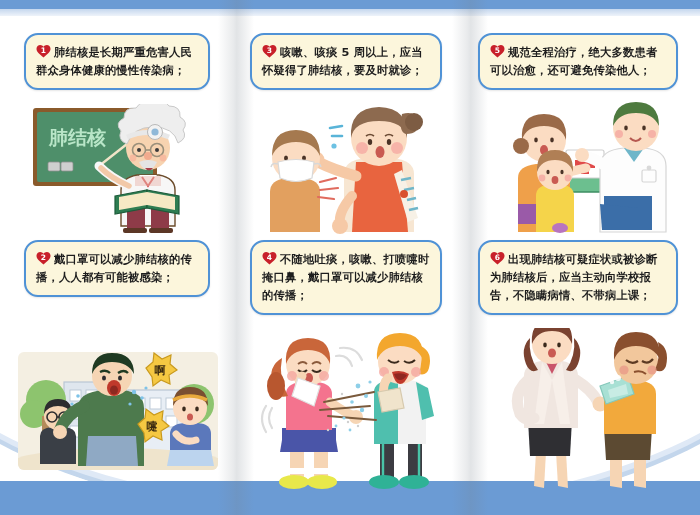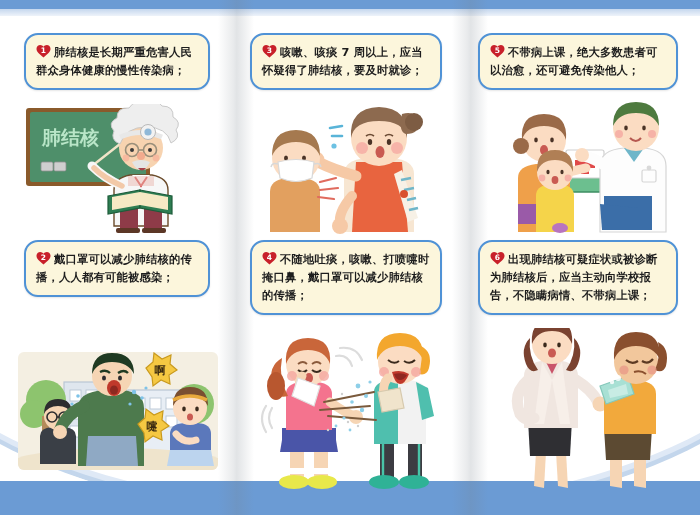--- a/index.html
+++ b/index.html
@@ -89,21 +89,21 @@
   #box2{left:24px;top:240px;width:186px;}
   #box3{left:250px;top:33px;width:192px;}
   #box4{left:250px;top:240px;width:192px;}
   #box5{left:478px;top:33px;width:200px;}
   #box6{left:478px;top:240px;width:200px;}
 
   
   .illo{position:absolute;}
 
   
-  #illo1{left:8px;top:104px;width:190px;height:130px;}
+  #illo1{left:15px;top:104px;width:190px;height:130px;}
   
   #illo2{left:252px;top:100px;width:195px;height:135px;}
   
   #illo3{left:474px;top:100px;width:205px;height:135px;}
   
   #illo4{left:18px;top:352px;width:200px;height:118px;}
   #illo5{left:258px;top:330px;width:195px;height:160px;}
   #illo6{left:490px;top:328px;width:195px;height:165px;}
 
   svg{display:block;}
@@ -545,21 +545,21 @@
     </div>
   </div>
 
   <div class="callout" id="box3">
     <div class="ctext">
       <span class="heart">
         <svg width="15" height="14" viewBox="0 0 15 14">
             <path d="M7.5 13.4 C3.4 10.2 0.5 7.9 0.5 4.8 C0.5 2.5 2.2 0.9 4.2 0.9 C5.5 0.9 6.8 1.6 7.5 2.8 C8.2 1.6 9.5 0.9 10.8 0.9 C12.8 0.9 14.5 2.5 14.5 4.8 C14.5 7.9 11.6 10.2 7.5 13.4 Z" fill="#c8202a"></path>
           </svg>
         <span class="num">3</span>
-      </span><span>咳嗽、咳痰 7 周以上，应当怀疑得了肺结核，要及时就诊；</span>
+      </span><span>咳嗽、咳痰 5 周以上，应当怀疑得了肺结核，要及时就诊；</span>
     </div>
   </div>
 
   <div class="callout" id="box4">
     <div class="ctext">
       <span class="heart">
         <svg width="15" height="14" viewBox="0 0 15 14">
             <path d="M7.5 13.4 C3.4 10.2 0.5 7.9 0.5 4.8 C0.5 2.5 2.2 0.9 4.2 0.9 C5.5 0.9 6.8 1.6 7.5 2.8 C8.2 1.6 9.5 0.9 10.8 0.9 C12.8 0.9 14.5 2.5 14.5 4.8 C14.5 7.9 11.6 10.2 7.5 13.4 Z" fill="#c8202a"></path>
           </svg>
         <span class="num">4</span>
@@ -567,21 +567,21 @@
     </div>
   </div>
 
   <div class="callout" id="box5">
     <div class="ctext">
       <span class="heart">
         <svg width="15" height="14" viewBox="0 0 15 14">
             <path d="M7.5 13.4 C3.4 10.2 0.5 7.9 0.5 4.8 C0.5 2.5 2.2 0.9 4.2 0.9 C5.5 0.9 6.8 1.6 7.5 2.8 C8.2 1.6 9.5 0.9 10.8 0.9 C12.8 0.9 14.5 2.5 14.5 4.8 C14.5 7.9 11.6 10.2 7.5 13.4 Z" fill="#c8202a"></path>
           </svg>
         <span class="num">5</span>
-      </span><span>不带病上课，绝大多数患者可以治愈，还可避免传染他人；</span>
+      </span><span>规范全程治疗，绝大多数患者可以治愈，还可避免传染他人；</span>
     </div>
   </div>
 
   <div class="callout" id="box6">
     <div class="ctext">
       <span class="heart">
         <svg width="15" height="14" viewBox="0 0 15 14">
             <path d="M7.5 13.4 C3.4 10.2 0.5 7.9 0.5 4.8 C0.5 2.5 2.2 0.9 4.2 0.9 C5.5 0.9 6.8 1.6 7.5 2.8 C8.2 1.6 9.5 0.9 10.8 0.9 C12.8 0.9 14.5 2.5 14.5 4.8 C14.5 7.9 11.6 10.2 7.5 13.4 Z" fill="#c8202a"></path>
           </svg>
         <span class="num">6</span>

